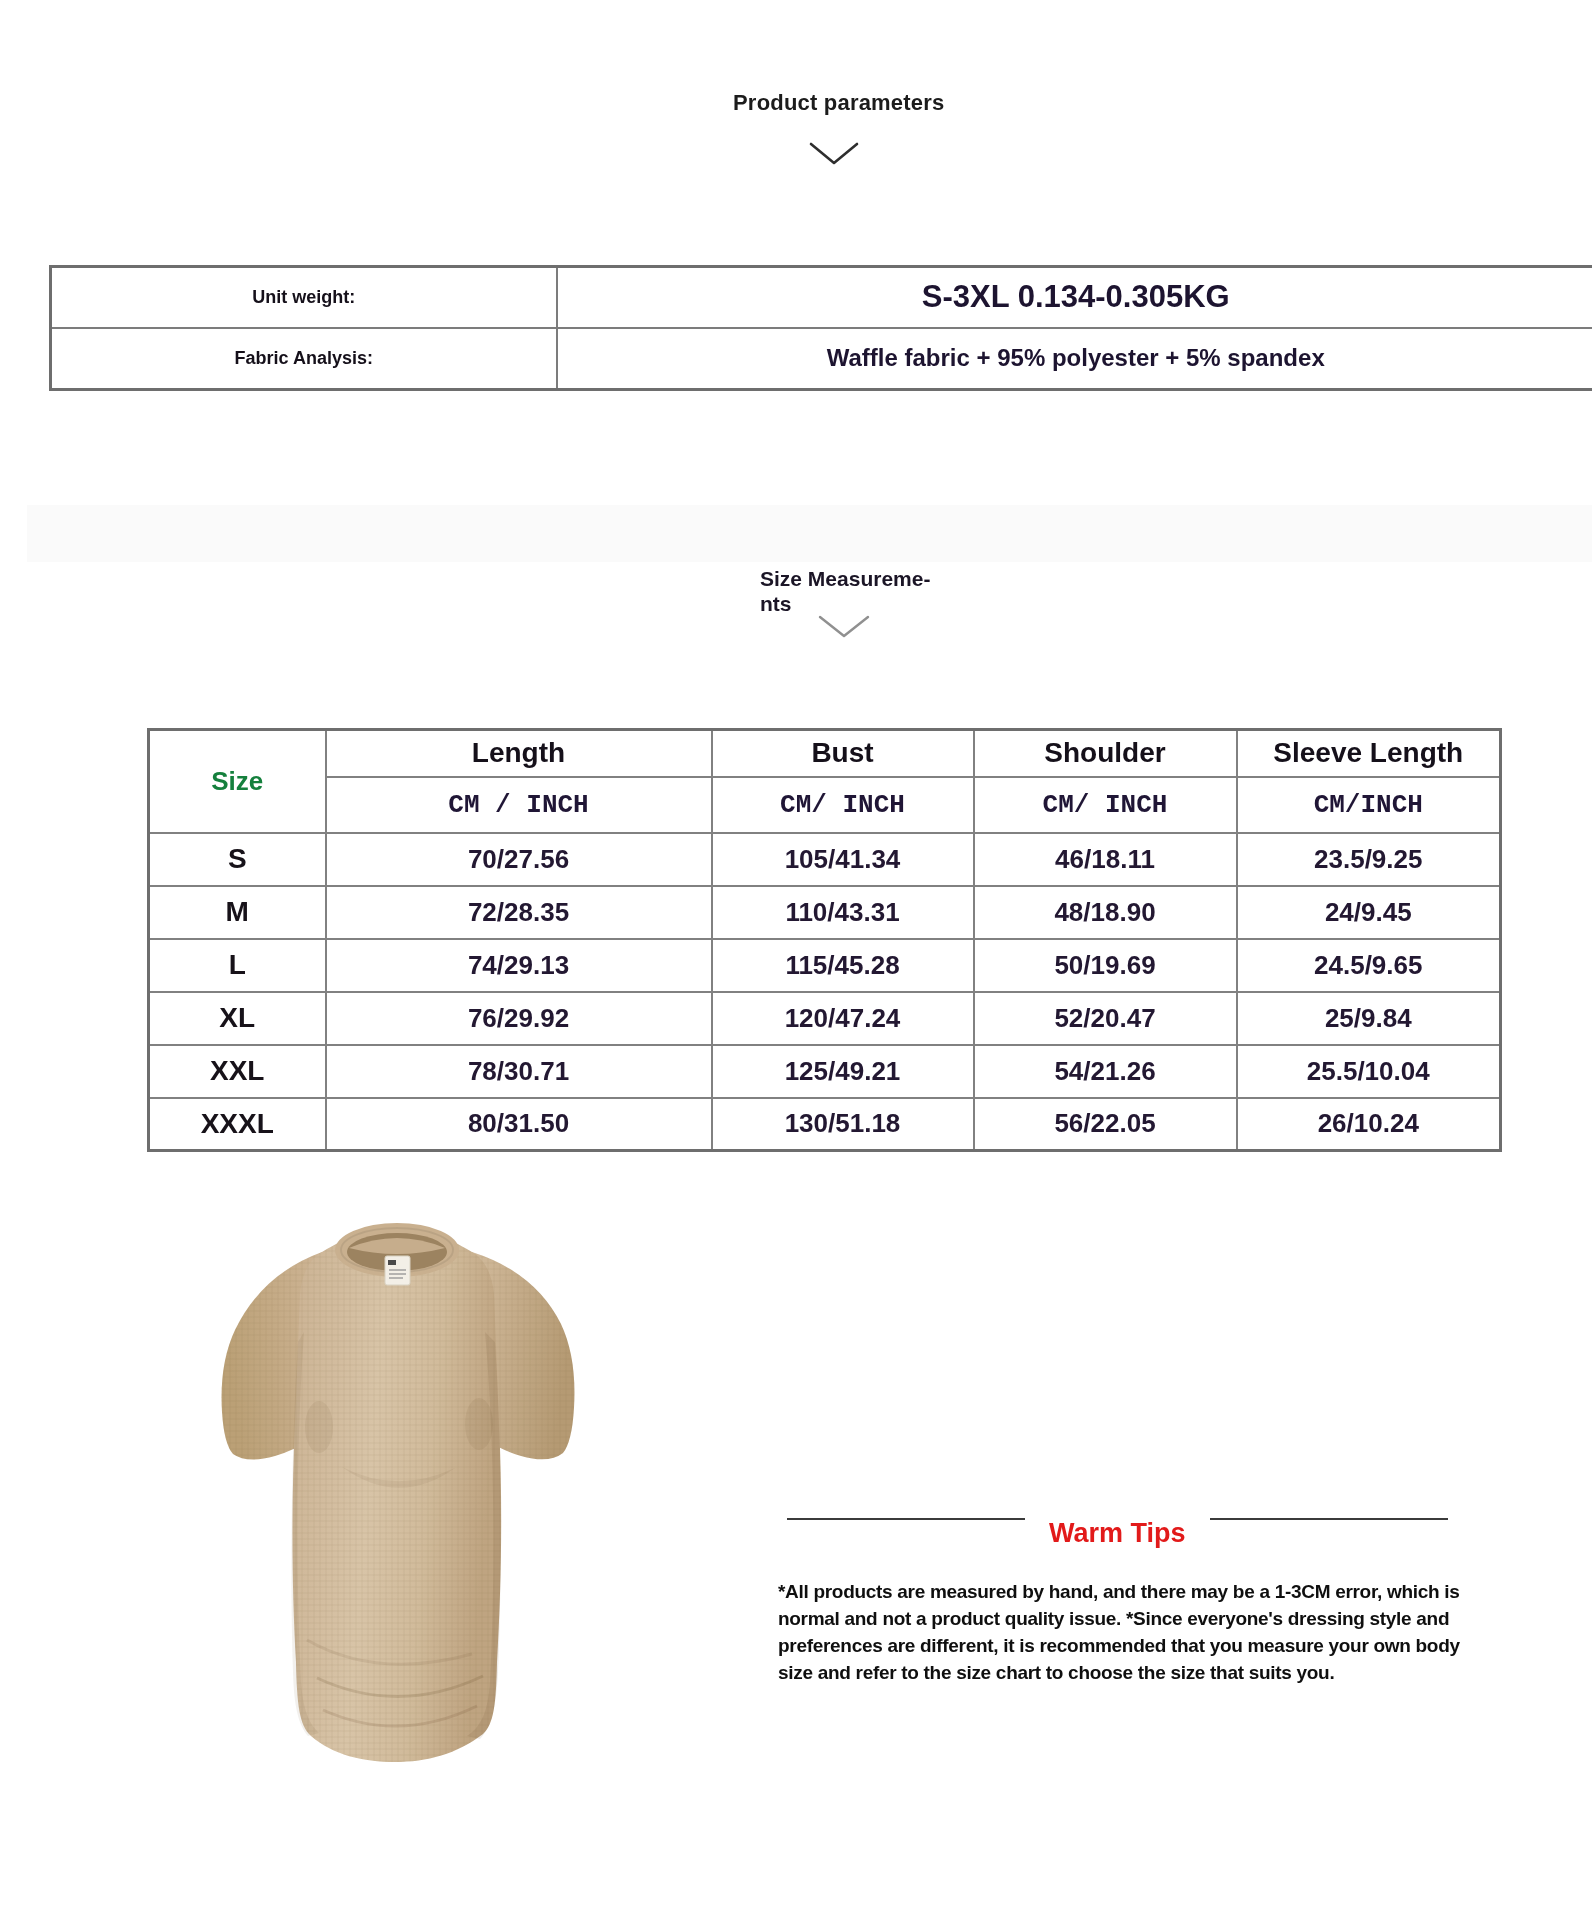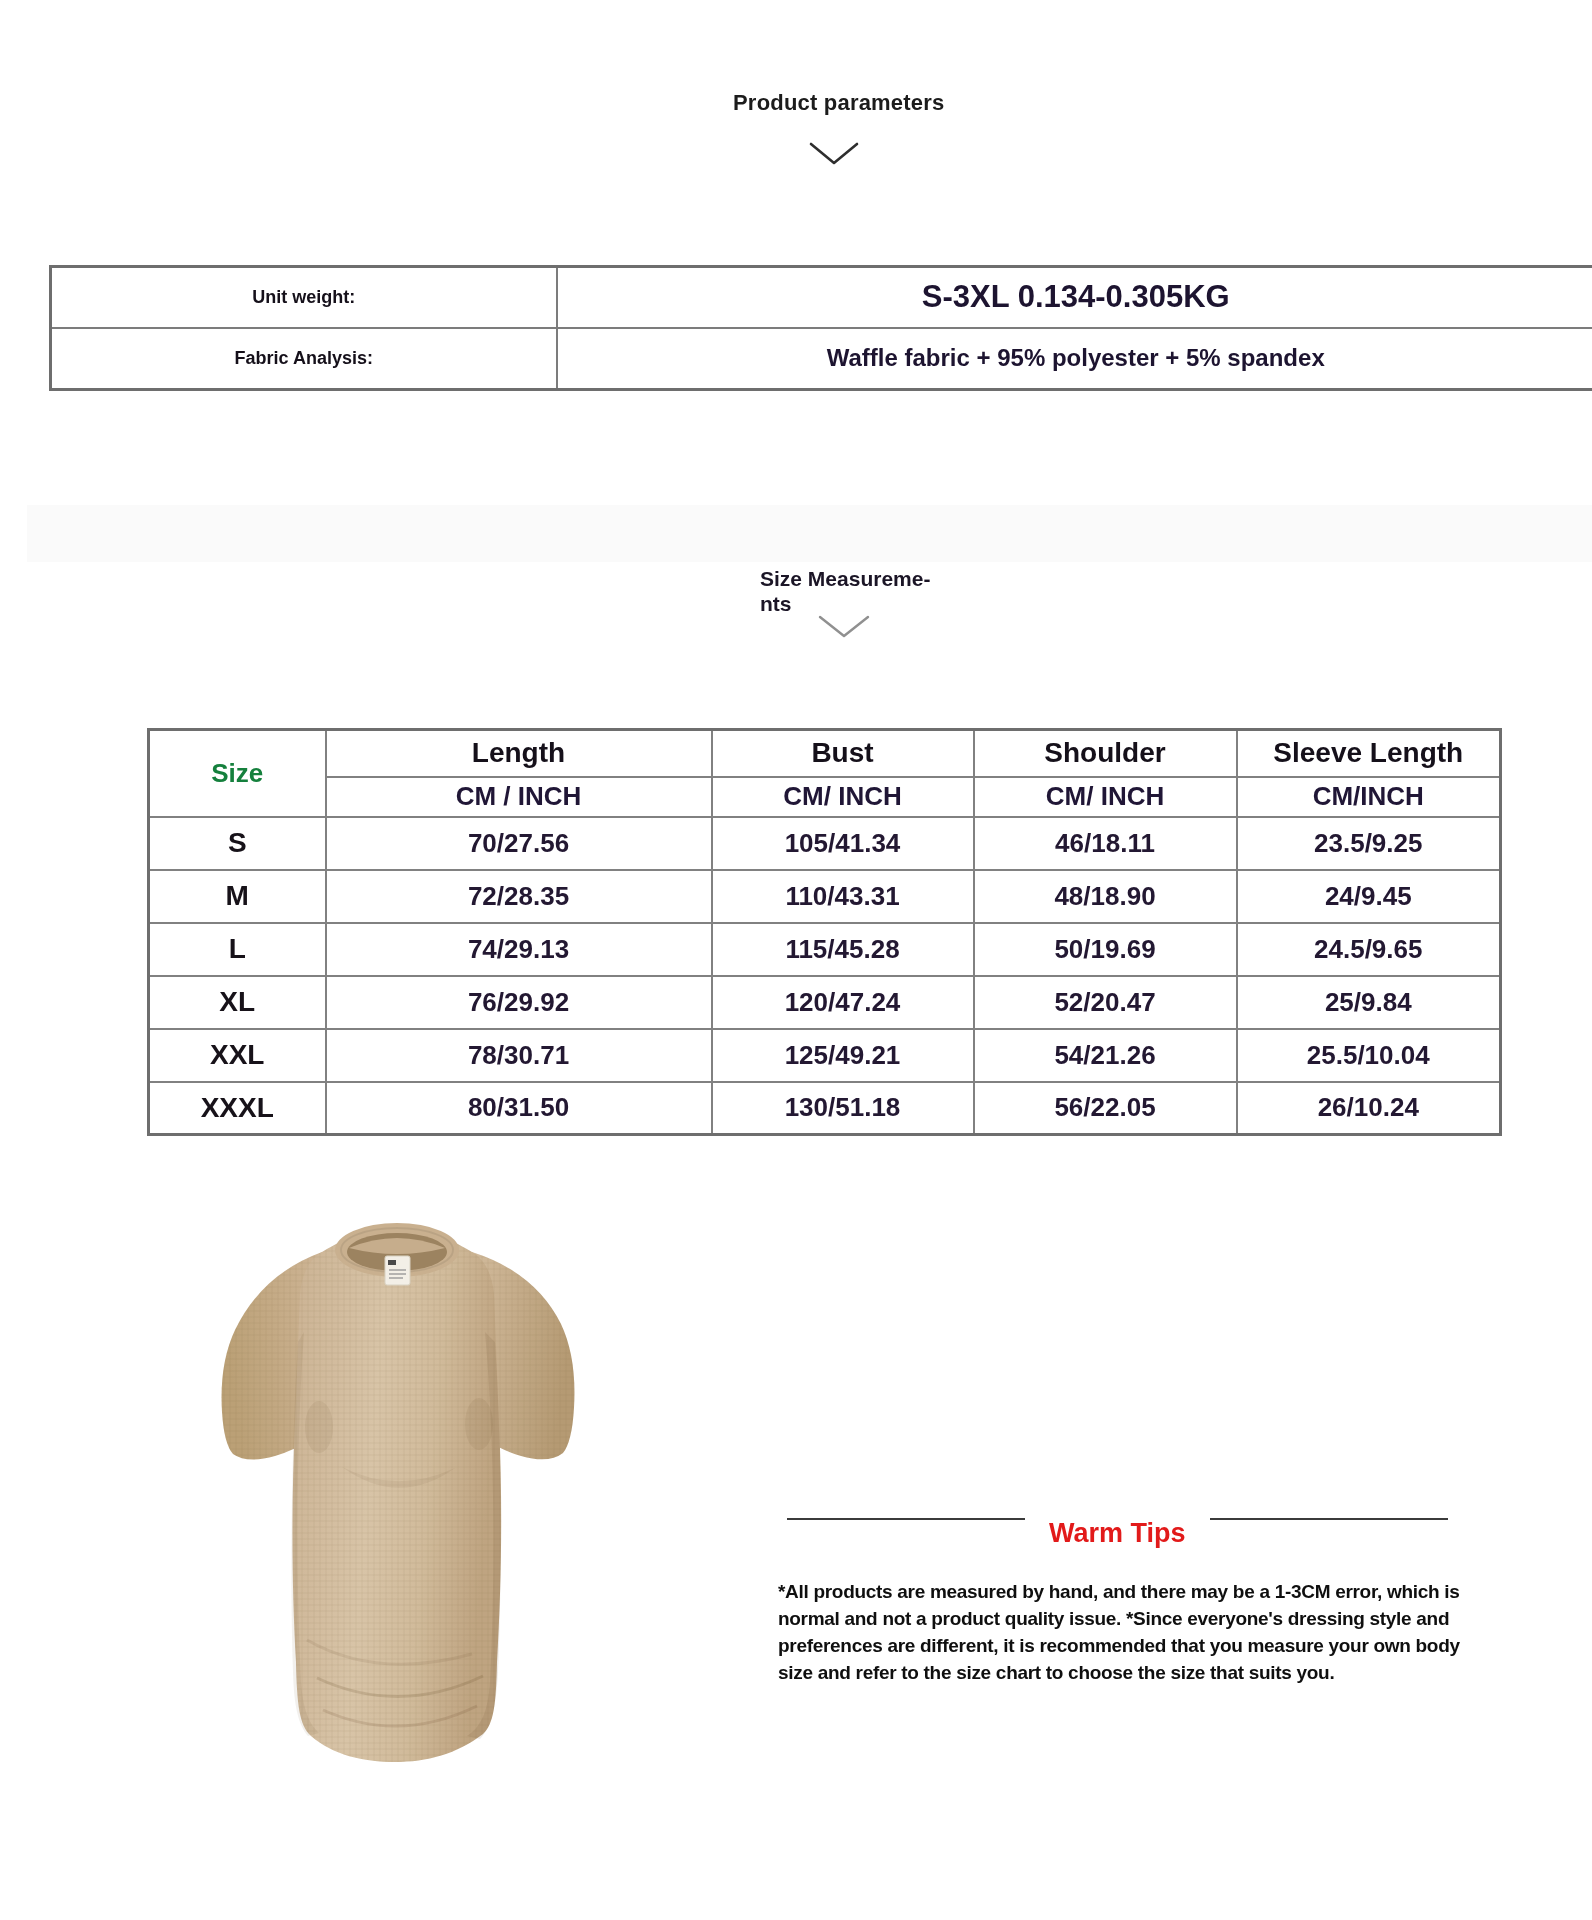--- a/index.html
+++ b/index.html
@@ -24,21 +24,21 @@
   .r0{height:61px;} .r1{height:62px;} .r2{height:60px;}
 
   
   .size-table{left:120px;top:728px;width:1352px;border-collapse:collapse;table-layout:fixed;border:3px solid #6e6e6e;}
   .size-table td{border:2px solid #818181;text-align:center;vertical-align:middle;background:#fff;}
   .hdr{font-size:28px;font-weight:bold;color:#15101a;}
   .unit{font-size:26px;font-weight:bold;color:#201636;}
   .size-name{font-size:28px;font-weight:bold;color:#171219;}
   .meas{font-size:26px;font-weight:bold;color:#231832;}
   .size-head-cell{font-size:26px;font-weight:bold;color:#15803d;}
-  .hr1{height:47px;} .hr2{height:40px;} .dr{height:53px;}
+  .hr1{height:47px;} .hr2{height:56px;font-family:Liberation Mono, monospace;} .dr{height:53px;}
 
   
   .tips-row{left:760px;top:1518px;width:660px;display:flex;align-items:flex-start;}
   .tips-line{height:0;border-top:2px solid #3b3b3b;flex:0 0 238px;}
   .tips-title{font-size:27px;font-weight:bold;color:#e21a1a;margin:0 24px;white-space:nowrap;}
   .tips-body{left:751px;top:1578px;width:697px;font-size:19px;font-weight:bold;color:#0f0f0f;
              line-height:27px;letter-spacing:-0.3px;}
 
   .chev{stroke-linecap:round;stroke-linejoin:round;fill:none;}
 </style>

